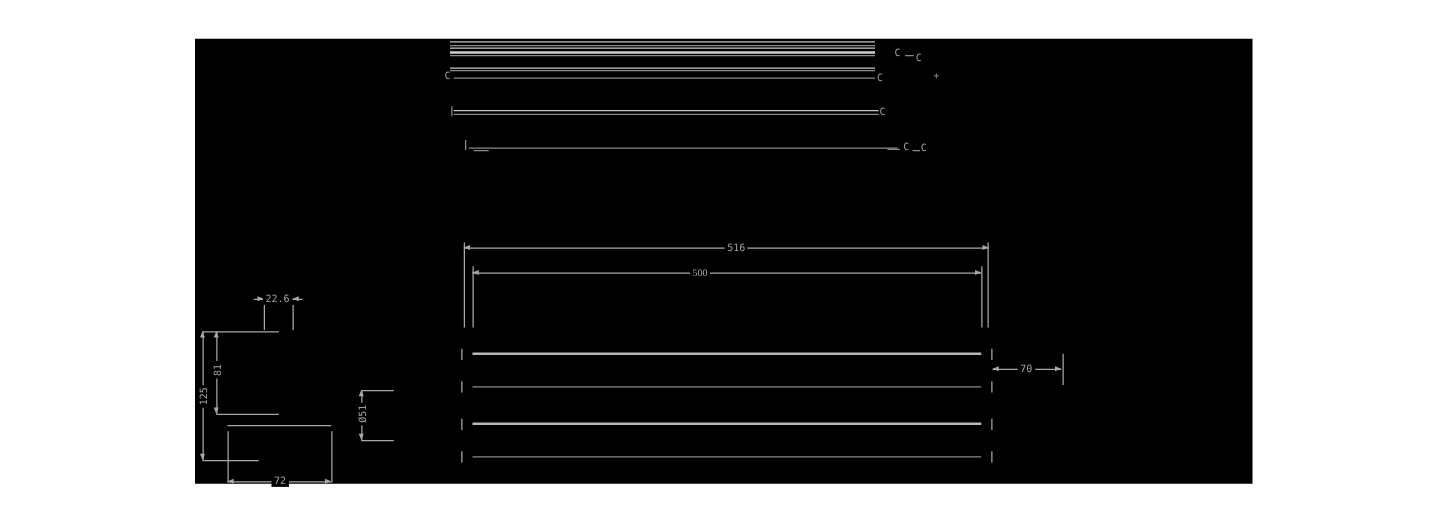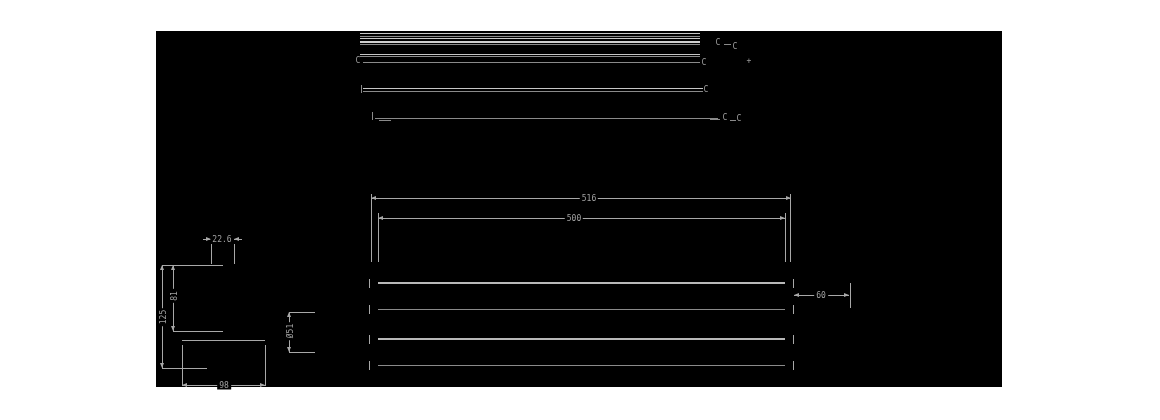--- a/index.html
+++ b/index.html
@@ -60,41 +60,41 @@
     <div class="ln" style="left:215px;top:167px;width:420px;height:1px;"></div>
     <div class="arr arr-l" style="left:215px;top:165px;"></div>
     <div class="arr arr-r" style="left:630px;top:165px;"></div>
     <div class="dimtxt" style="left:433px;top:167px;">516</div>
 
     <div class="ln" style="left:222px;top:182px;width:1px;height:49px;"></div>
     <div class="ln" style="left:629px;top:182px;width:1px;height:49px;"></div>
     <div class="ln" style="left:222px;top:187px;width:407px;height:1px;"></div>
     <div class="arr arr-l" style="left:222px;top:185px;"></div>
     <div class="arr arr-r" style="left:624px;top:185px;"></div>
-    <div class="dimtxt" style="left:418px;top:187px;">500</div>
+    <div class="dimtxt" style="left:404px;top:187px;font-family:Liberation Serif, serif;">500</div>
 
     <div class="ln" style="left:213px;top:248px;width:1px;height:9px;"></div>
     <div class="ln" style="left:213px;top:274px;width:1px;height:9px;"></div>
     <div class="ln" style="left:213px;top:304px;width:1px;height:9px;"></div>
     <div class="ln" style="left:213px;top:330px;width:1px;height:9px;"></div>
     <div class="ln" style="left:637px;top:248px;width:1px;height:9px;"></div>
     <div class="ln" style="left:637px;top:274px;width:1px;height:9px;"></div>
     <div class="ln" style="left:637px;top:304px;width:1px;height:9px;"></div>
     <div class="ln" style="left:637px;top:330px;width:1px;height:9px;"></div>
 
     <div class="lnb" style="left:222px;top:251px;width:407px;height:2px;background:#b8b8b8;"></div>
     <div class="lnd" style="left:222px;top:278px;width:407px;height:1px;"></div>
     <div class="lnb" style="left:222px;top:307px;width:407px;height:2px;background:#b8b8b8;"></div>
     <div class="lnd" style="left:222px;top:334px;width:407px;height:1px;"></div>
 
     <div class="ln" style="left:638px;top:264px;width:55px;height:1px;"></div>
     <div class="arr arr-l" style="left:638px;top:262px;"></div>
     <div class="arr arr-r" style="left:688px;top:262px;"></div>
     <div class="ln" style="left:694px;top:252px;width:1px;height:25px;"></div>
-    <div class="dimtxt" style="left:665px;top:264px;">60</div>
+    <div class="dimtxt" style="left:665px;top:264px;">70</div>
 
     <div class="ln" style="left:6px;top:234px;width:61px;height:1px;"></div>
     <div class="ln" style="left:17px;top:300px;width:50px;height:1px;"></div>
     <div class="ln" style="left:26px;top:309px;width:83px;height:1px;"></div>
     <div class="ln" style="left:6px;top:337px;width:45px;height:1px;"></div>
 
     <div class="ln" style="left:47px;top:208px;width:8px;height:1px;"></div>
     <div class="ln" style="left:78px;top:208px;width:8px;height:1px;"></div>
     <div class="arr arr-r" style="left:50px;top:206px;"></div>
     <div class="arr arr-l" style="left:78px;top:206px;"></div>
@@ -110,21 +110,21 @@
     <div class="ln" style="left:17px;top:234px;width:1px;height:66px;"></div>
     <div class="arr arr-u" style="left:15px;top:234px;"></div>
     <div class="arr arr-d" style="left:15px;top:295px;"></div>
     <div class="dimtxt rot" style="left:18px;top:265px;">81</div>
 
     <div class="ln" style="left:26px;top:314px;width:1px;height:41px;"></div>
     <div class="ln" style="left:109px;top:314px;width:1px;height:41px;"></div>
     <div class="ln" style="left:26px;top:354px;width:83px;height:1px;"></div>
     <div class="arr arr-l" style="left:26px;top:352px;"></div>
     <div class="arr arr-r" style="left:104px;top:352px;"></div>
-    <div class="dimtxt" style="left:68px;top:354px;">98</div>
+    <div class="dimtxt" style="left:68px;top:354px;">72</div>
 
     <div class="ln" style="left:133px;top:281px;width:1px;height:40px;"></div>
     <div class="ln" style="left:133px;top:281px;width:26px;height:1px;"></div>
     <div class="ln" style="left:133px;top:321px;width:26px;height:1px;"></div>
     <div class="arr arr-u" style="left:131px;top:281px;"></div>
     <div class="arr arr-d" style="left:131px;top:316px;"></div>
     <div class="dimtxt rot" style="left:134px;top:300px;">Ø51</div>
 
   </div>
 </div>

